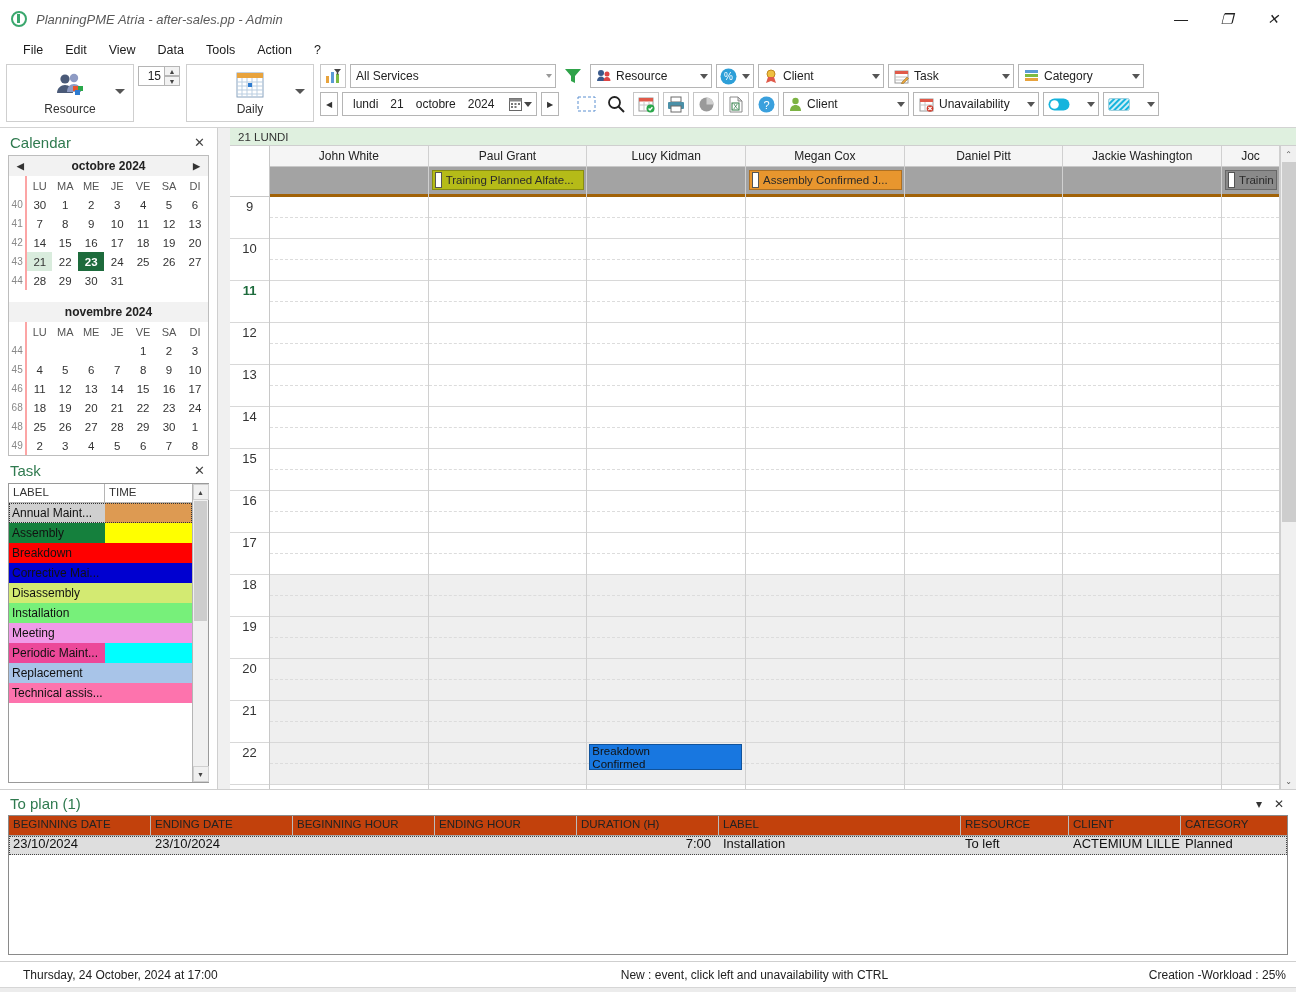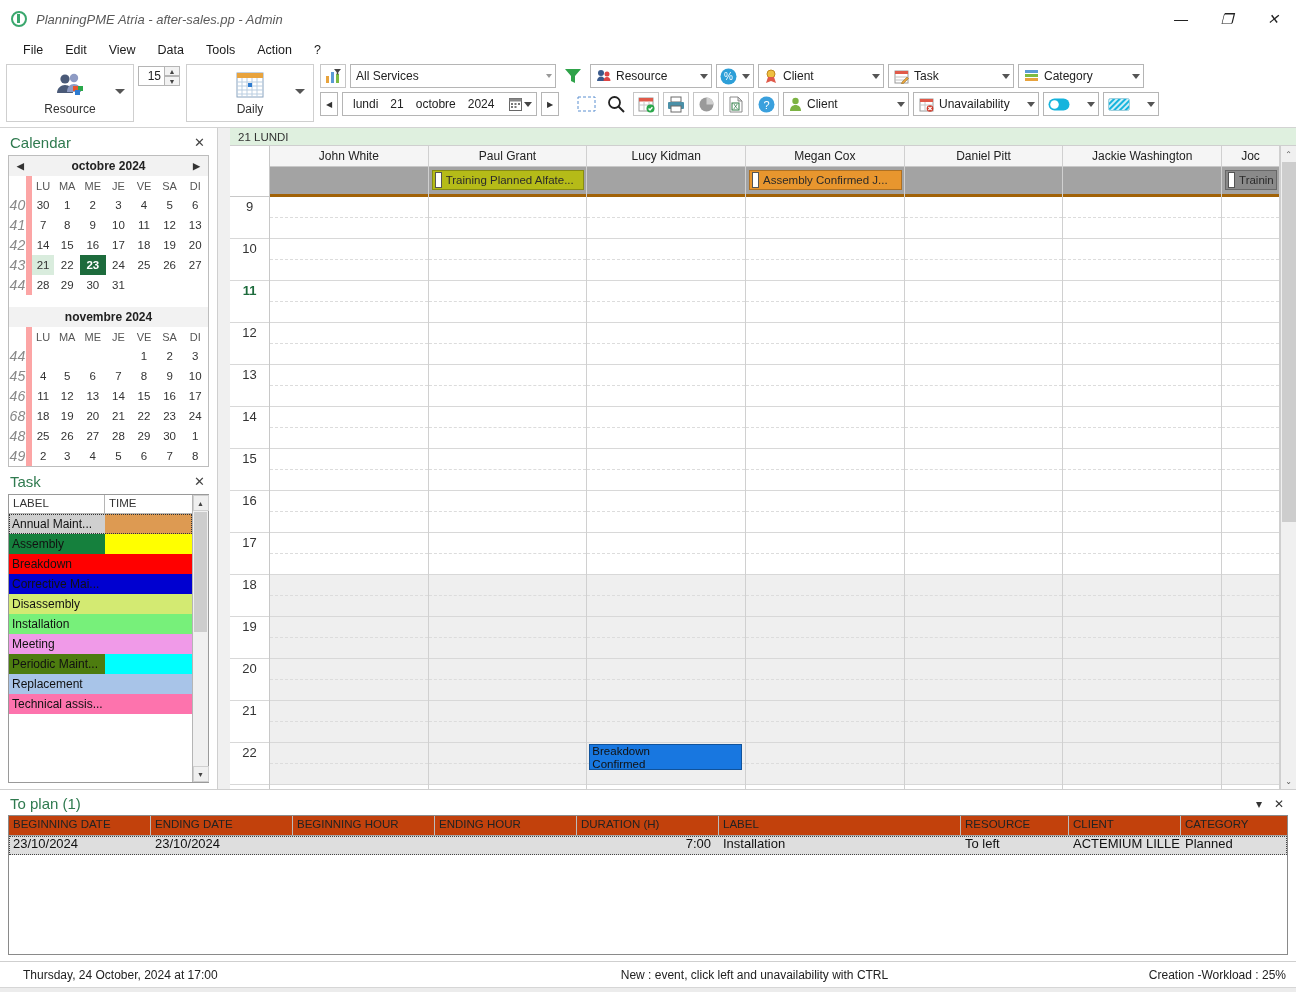--- a/index.html
+++ b/index.html
@@ -145,21 +145,21 @@
     background: #f2f2f2; padding: 3px 8px; font-weight: bold; font-size: 12px; color: #222;
   }
   .mc-head .mc-arrow { font-size: 9px; color: #333; cursor: default; }
   .mc-grid { width: 100%; border-collapse: collapse; }
   .mc-grid td, .mc-grid th {
     text-align: center; font-size: 11.5px; font-weight: normal;
     padding: 2px 0; width: 24px; height: 19px; color: #333;
   }
   .mc-grid th { color: #555; font-size: 11px; }
   .mc-grid td.wk, .mc-grid th.wk {
-    font-size: 14px; color: #888; width: 16px; border-right: 6px solid #fca5a5; font-style: italic;
+    font-size: 10px; color: #888; width: 16px; border-right: 2px solid #fca5a5;
   }
   .mc-grid td.sel { background: #d9ecdd; }
   .mc-grid td.today { background: #1d6b3c; color: #fff; font-weight: bold; }
 
   
   .taskdock { display: flex; flex-direction: column; flex: 1; min-height: 0; }
   .taskbox { margin: 0 8px 6px 8px; border: 1px solid #9a9a9a; display: flex; flex: 1; min-height: 0; }
   .task-inner { flex: 1; display: flex; flex-direction: column; min-width: 0; }
   .task-hdr { display: flex; height: 19px; border-bottom: 1px solid #b5b5b5; background: #fff; }
   .task-hdr div {
@@ -767,21 +767,21 @@
                 </div>
                 <div class="task-row">
                   <div class="lbl" style="background: rgb(119, 240, 122);">Installation</div>
                   <div class="tim" style="background: rgb(119, 240, 122);"></div>
                 </div>
                 <div class="task-row">
                   <div class="lbl" style="background: rgb(240, 154, 232);">Meeting</div>
                   <div class="tim" style="background: rgb(240, 154, 232);"></div>
                 </div>
                 <div class="task-row">
-                  <div class="lbl" style="background: #4d7c0f;">Periodic Maint...</div>
+                  <div class="lbl" style="background: #ec4899;">Periodic Maint...</div>
                   <div class="tim" style="background: rgb(0, 255, 255);"></div>
                 </div>
                 <div class="task-row">
                   <div class="lbl" style="background: rgb(168, 196, 232);">Replacement</div>
                   <div class="tim" style="background: rgb(168, 196, 232);"></div>
                 </div>
                 <div class="task-row">
                   <div class="lbl" style="background: rgb(253, 115, 173);">Technical assis...</div>
                   <div class="tim" style="background: rgb(253, 115, 173);"></div>
                 </div>

